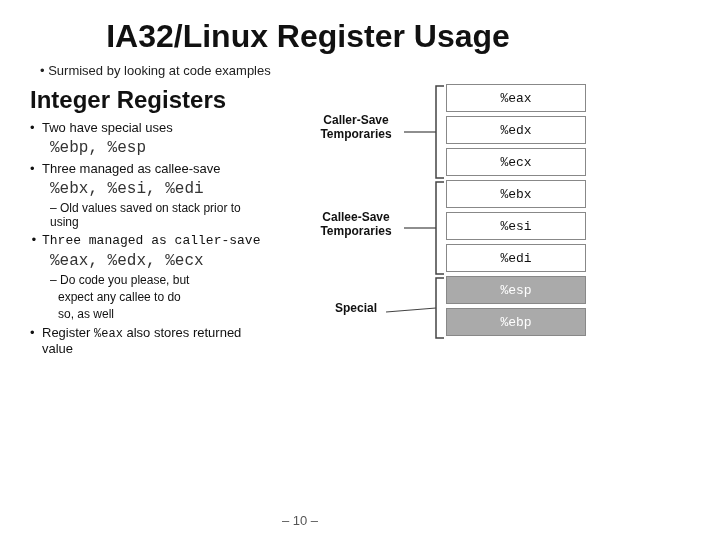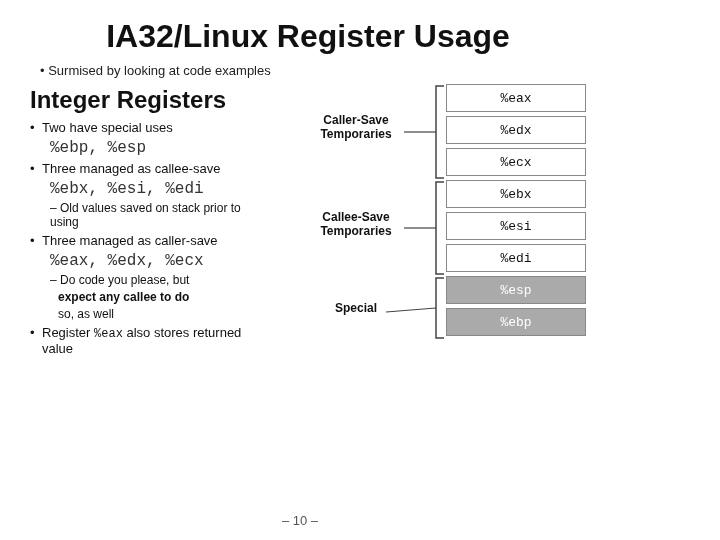--- a/index.html
+++ b/index.html
@@ -150,28 +150,28 @@
       <div class="sub-indent">%ebp, %esp</div>
 
       <div class="bullet-item" style="margin-top:4px;">
         <span>Three managed as callee-save</span>
       </div>
       <div class="sub-indent">%ebx, %esi, %edi</div>
       <div class="sub-indent-text">
         <span>– Old values saved on stack</span> <span>prior to using</span>
       </div>
 
-      <div class="bullet-item" style="margin-top:4px;">
+      <div class="bullet-item" style="margin-top:4px;font-family:Liberation Mono, monospace;">
         <span>Three managed as caller-save</span>
       </div>
       <div class="sub-indent">%eax, %edx, %ecx</div>
       <div class="sub-indent-text">
         <span>– Do code you please, but</span>
       </div>
-      <div class="sub-indent-text" style="padding-left:28px;font-weight:bold;">
+      <div class="sub-indent-text" style="padding-left:28px;">
         <span>expect any callee to do</span>
       </div>
       <div class="sub-indent-text" style="padding-left:28px;">
         <span>so, as well</span>
       </div>
 
       <div class="bullet-item" style="margin-top:4px;">
         Register <code>%eax</code>  also stores returned value
       </div>
 

